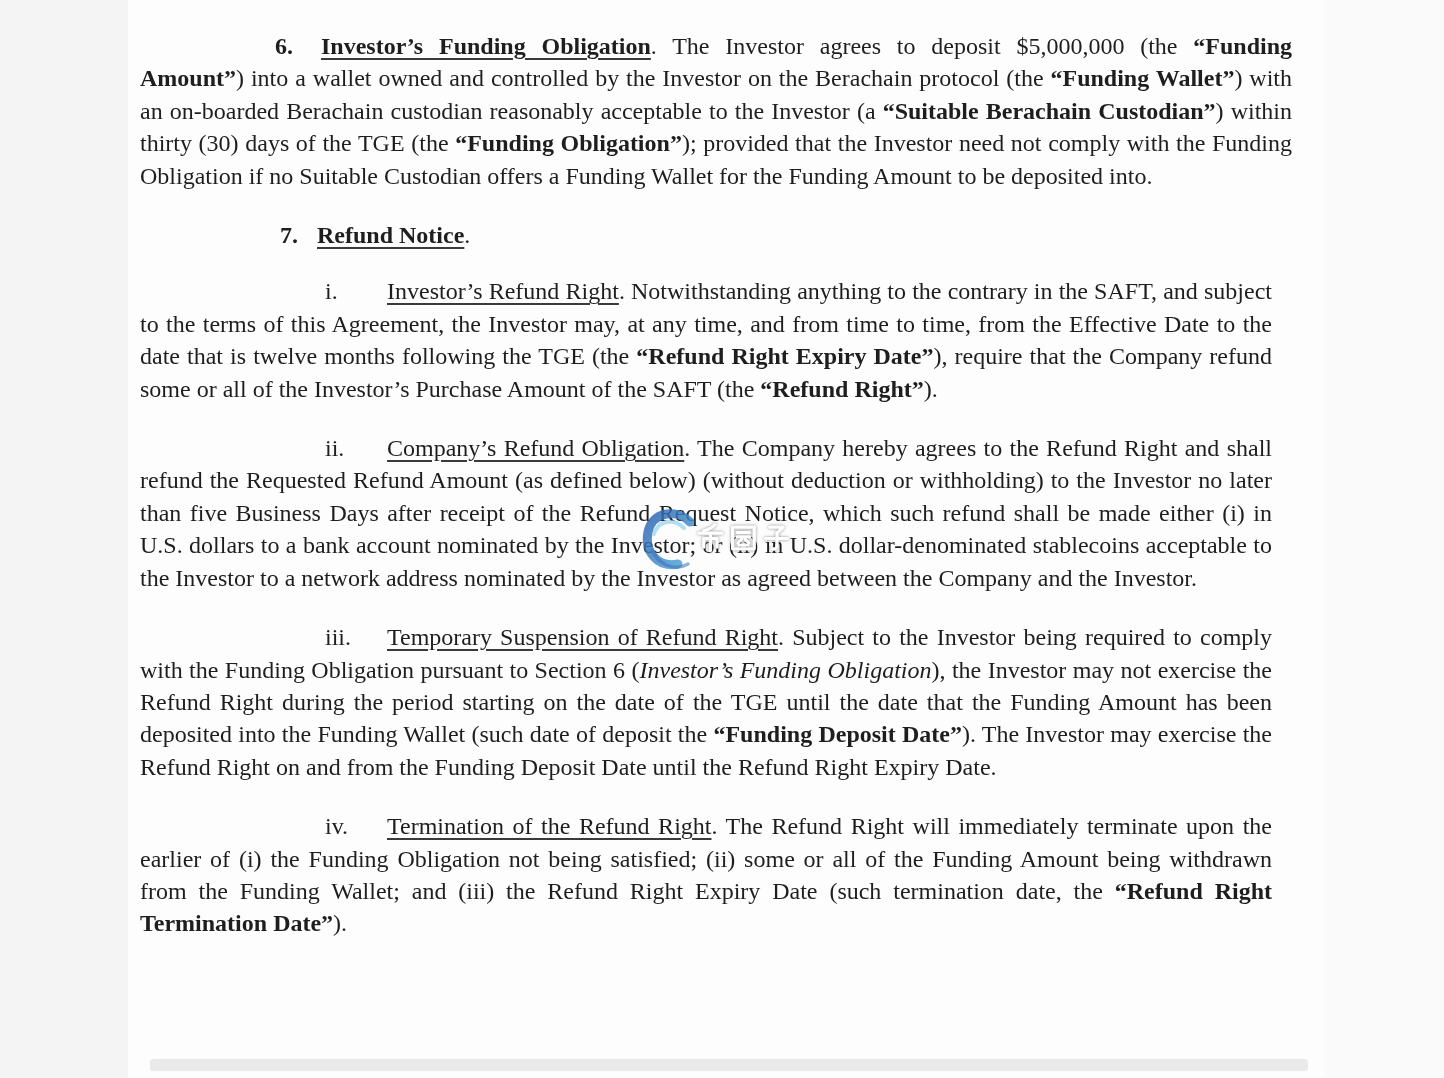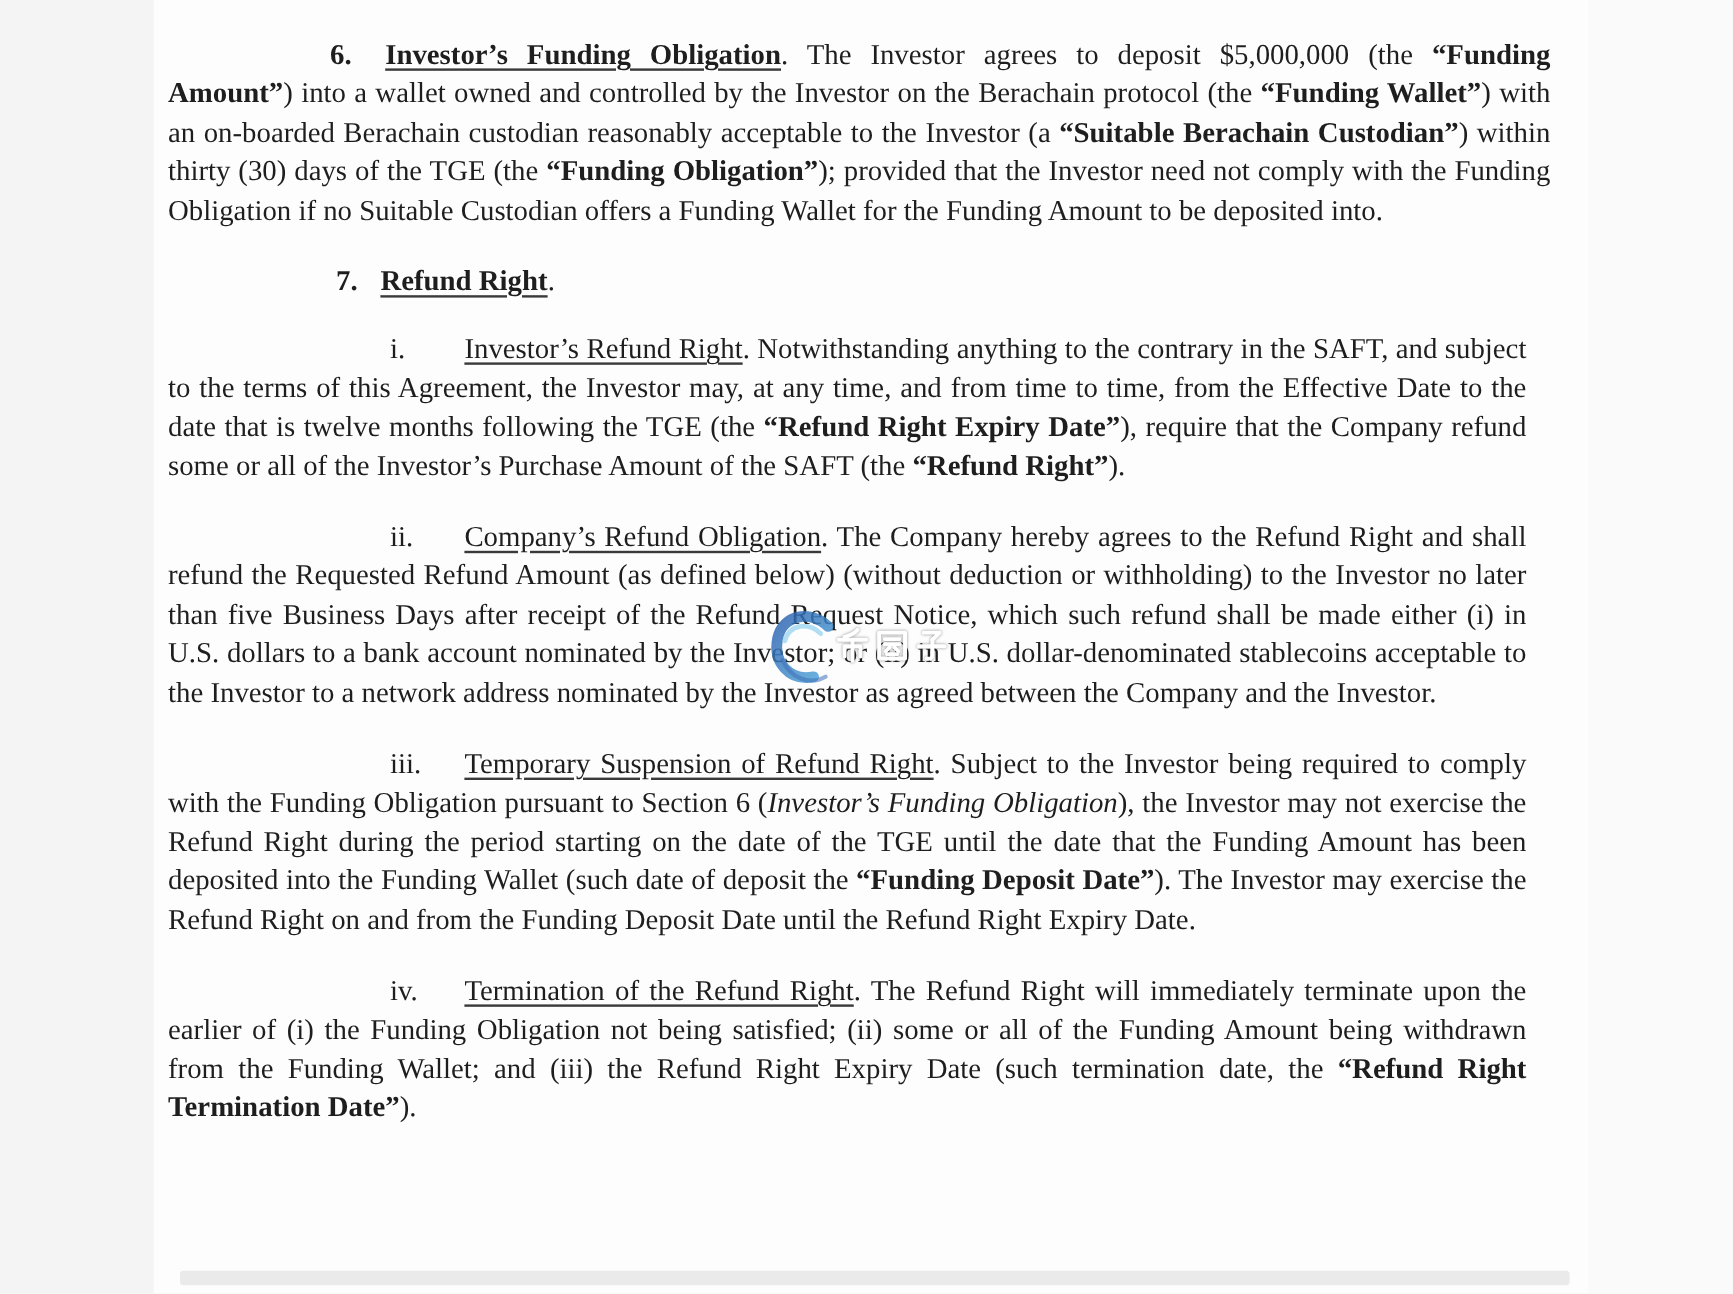--- a/index.html
+++ b/index.html
@@ -67,21 +67,21 @@
   }
 </style>
 </head>
 <body>
 
 <div class="paper"></div>
 <div class="paper-right"></div>
 
 <div class="doc">
     <p class="para kind-section"><span class="num b">6.</span><span class="b u">Investor’s Funding Obligation</span><span>. The Investor agrees to deposit $5,000,000 (the </span><span class="b">“Funding Amount”</span><span>) into a wallet owned and controlled by the Investor on the Berachain protocol (the </span><span class="b">“Funding Wallet”</span><span>) with an on-boarded Berachain custodian reasonably acceptable to the Investor (a </span><span class="b">“Suitable Berachain Custodian”</span><span>) within thirty (30) days of the TGE (the </span><span class="b">“Funding Obligation”</span><span>); provided that the Investor need not comply with the Funding Obligation if no Suitable Custodian offers a Funding Wallet for the Funding Amount to be deposited into.</span></p>
-    <p class="para kind-heading"><span class="num b">7.</span><span class="b u">Refund Right</span><span>.</span></p>
+    <p class="para kind-heading"><span class="num b">7.</span><span class="b u">Refund Notice</span><span>.</span></p>
     <p class="para kind-sub"><span class="num">i.</span><span class="u">Investor’s Refund Right</span><span>. Notwithstanding anything to the contrary in the SAFT, and subject to the terms of this Agreement, the Investor may, at any time, and from time to time, from the Effective Date to the date that is twelve months following the TGE (the </span><span class="b">“Refund Right Expiry Date”</span><span>), require that the Company refund some or all of the Investor’s Purchase Amount of the SAFT (the </span><span class="b">“Refund Right”</span><span>).</span></p>
     <p class="para kind-sub"><span class="num">ii.</span><span class="u">Company’s Refund Obligation</span><span>. The Company hereby agrees to the Refund Right and shall refund the Requested Refund Amount (as defined below) (without deduction or withholding) to the Investor no later than five Business Days after receipt of the Refund Request Notice, which such refund shall be made either (i) in U.S. dollars to a bank account nominated by the Investor; or (ii) in U.S. dollar-denominated stablecoins acceptable to the Investor to a network address nominated by the Investor as agreed between the Company and the Investor.</span></p>
     <p class="para kind-sub"><span class="num">iii.</span><span class="u">Temporary Suspension of Refund Right</span><span>. Subject to the Investor being required to comply with the Funding Obligation pursuant to Section 6 (</span><span class="i">Investor’s Funding Obligation</span><span>), the Investor may not exercise the Refund Right during the period starting on the date of the TGE until the date that the Funding Amount has been deposited into the Funding Wallet (such date of deposit the </span><span class="b">“Funding Deposit Date”</span><span>). The Investor may exercise the Refund Right on and from the Funding Deposit Date until the Refund Right Expiry Date.</span></p>
     <p class="para kind-sub"><span class="num">iv.</span><span class="u">Termination of the Refund Right</span><span>. The Refund Right will immediately terminate upon the earlier of (i) the Funding Obligation not being satisfied; (ii) some or all of the Funding Amount being withdrawn from the Funding Wallet; and (iii) the Refund Right Expiry Date (such termination date, the </span><span class="b">“Refund Right Termination Date”</span><span>).</span></p>
   </div>
 
 <div class="watermark">
   <span class="wm-label">币圈子</span>
   <svg class="wm-logo" width="58" height="72" viewBox="0 0 58 72" aria-label="bqz-swirl-logo">
     <defs>

